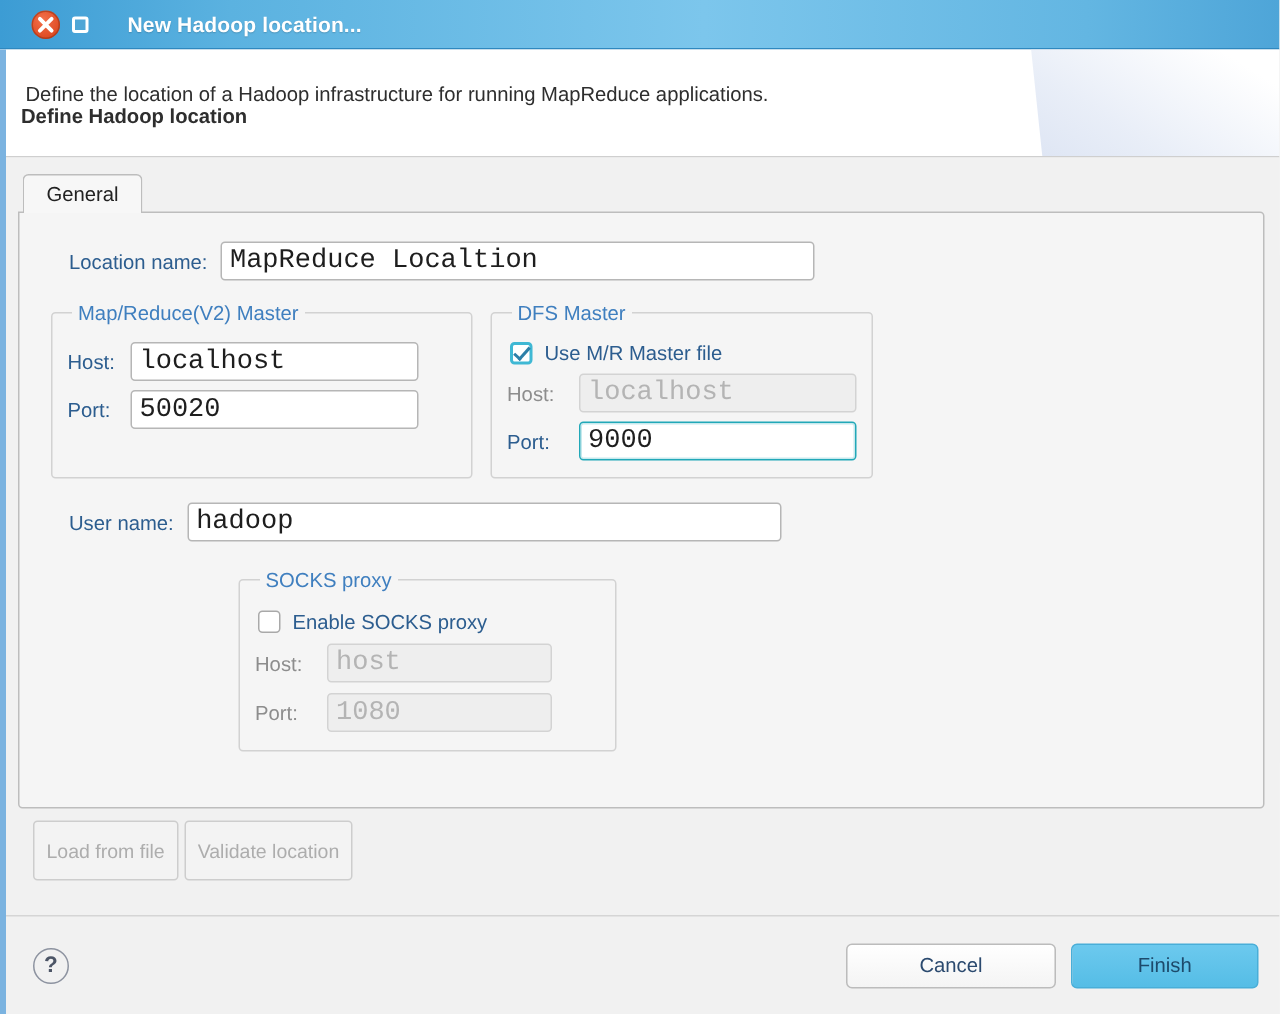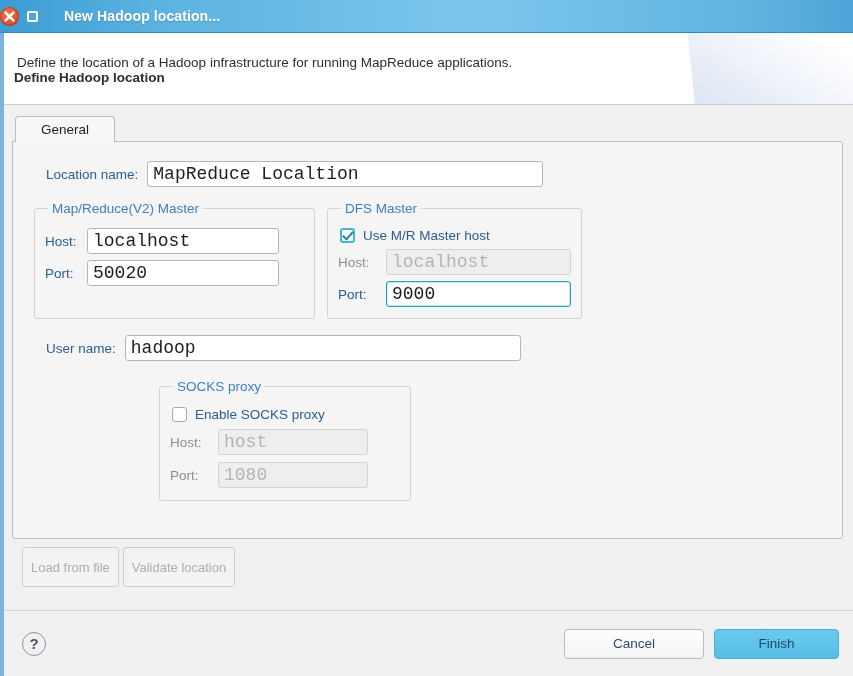--- a/index.html
+++ b/index.html
@@ -22,21 +22,21 @@
   }
 
   
   #titlebar {
     position: relative;
     height: 33px;
     flex: 0 0 33px;
     background: linear-gradient(to right, #3c9cd4 0%, #5bb2e0 18%, #7cc6ec 55%, #63b6e2 85%, #4ea5d8 100%);
     display: flex;
     align-items: center;
-    padding-left: 0;
+    padding-left: 21px;
     border-bottom: 1px solid #2f88bf;
   }
   .win-btn {
     width: 19px;
     height: 19px;
     margin-right: 4px;
     position: relative;
     flex: 0 0 auto;
     cursor: pointer;
   }
@@ -128,21 +128,21 @@
     display: flex;
     align-items: flex-end;
     height: 27px;
     margin-left: 3px;
     position: relative;
     z-index: 3;
   }
   .tab {
     height: 26px;
     line-height: 25px;
-    padding: 0 25px;
+    padding: 0 15px;
     font-size: 13.5px;
     color: #3b3b3b;
     border: 1px solid #bfbfbf;
     border-bottom: none;
     border-radius: 4px 4px 0 0;
     cursor: pointer;
     white-space: nowrap;
   }
   .tab.active {
     background: #f7f7f7;
@@ -402,21 +402,21 @@
           <div class="row">
             <span class="lbl">Port:</span>
             <input type="text" value="50020" style="">
           </div>
         </fieldset>
 
         <fieldset class="group" id="dfs-group">
           <legend>DFS Master</legend>
           <div class="row chkrow">
             <span class="chk checked"></span>
-            <span class="chk-label">Use M/R Master host</span>
+            <span class="chk-label">Use M/R Master file</span>
           </div>
           <div class="row">
             <span class="lbl dim">Host:</span>
             <input type="text" class="disabled" disabled="" value="localhost" style="">
           </div>
           <div class="row">
             <span class="lbl">Port:</span>
             <input type="text" class="focused" value="9000" style="">
           </div>
         </fieldset>

